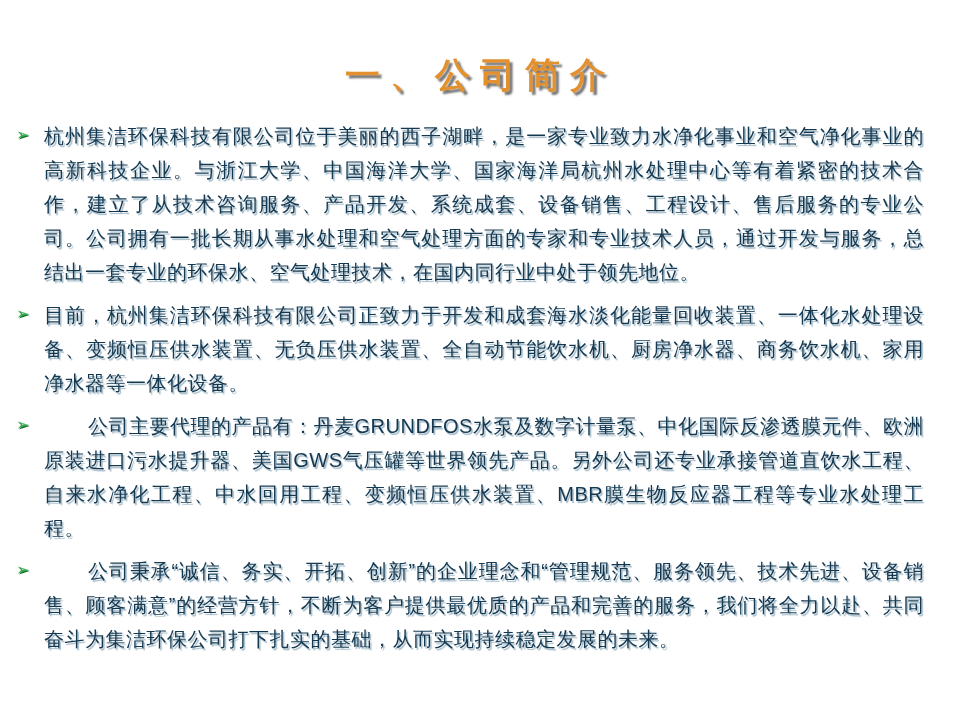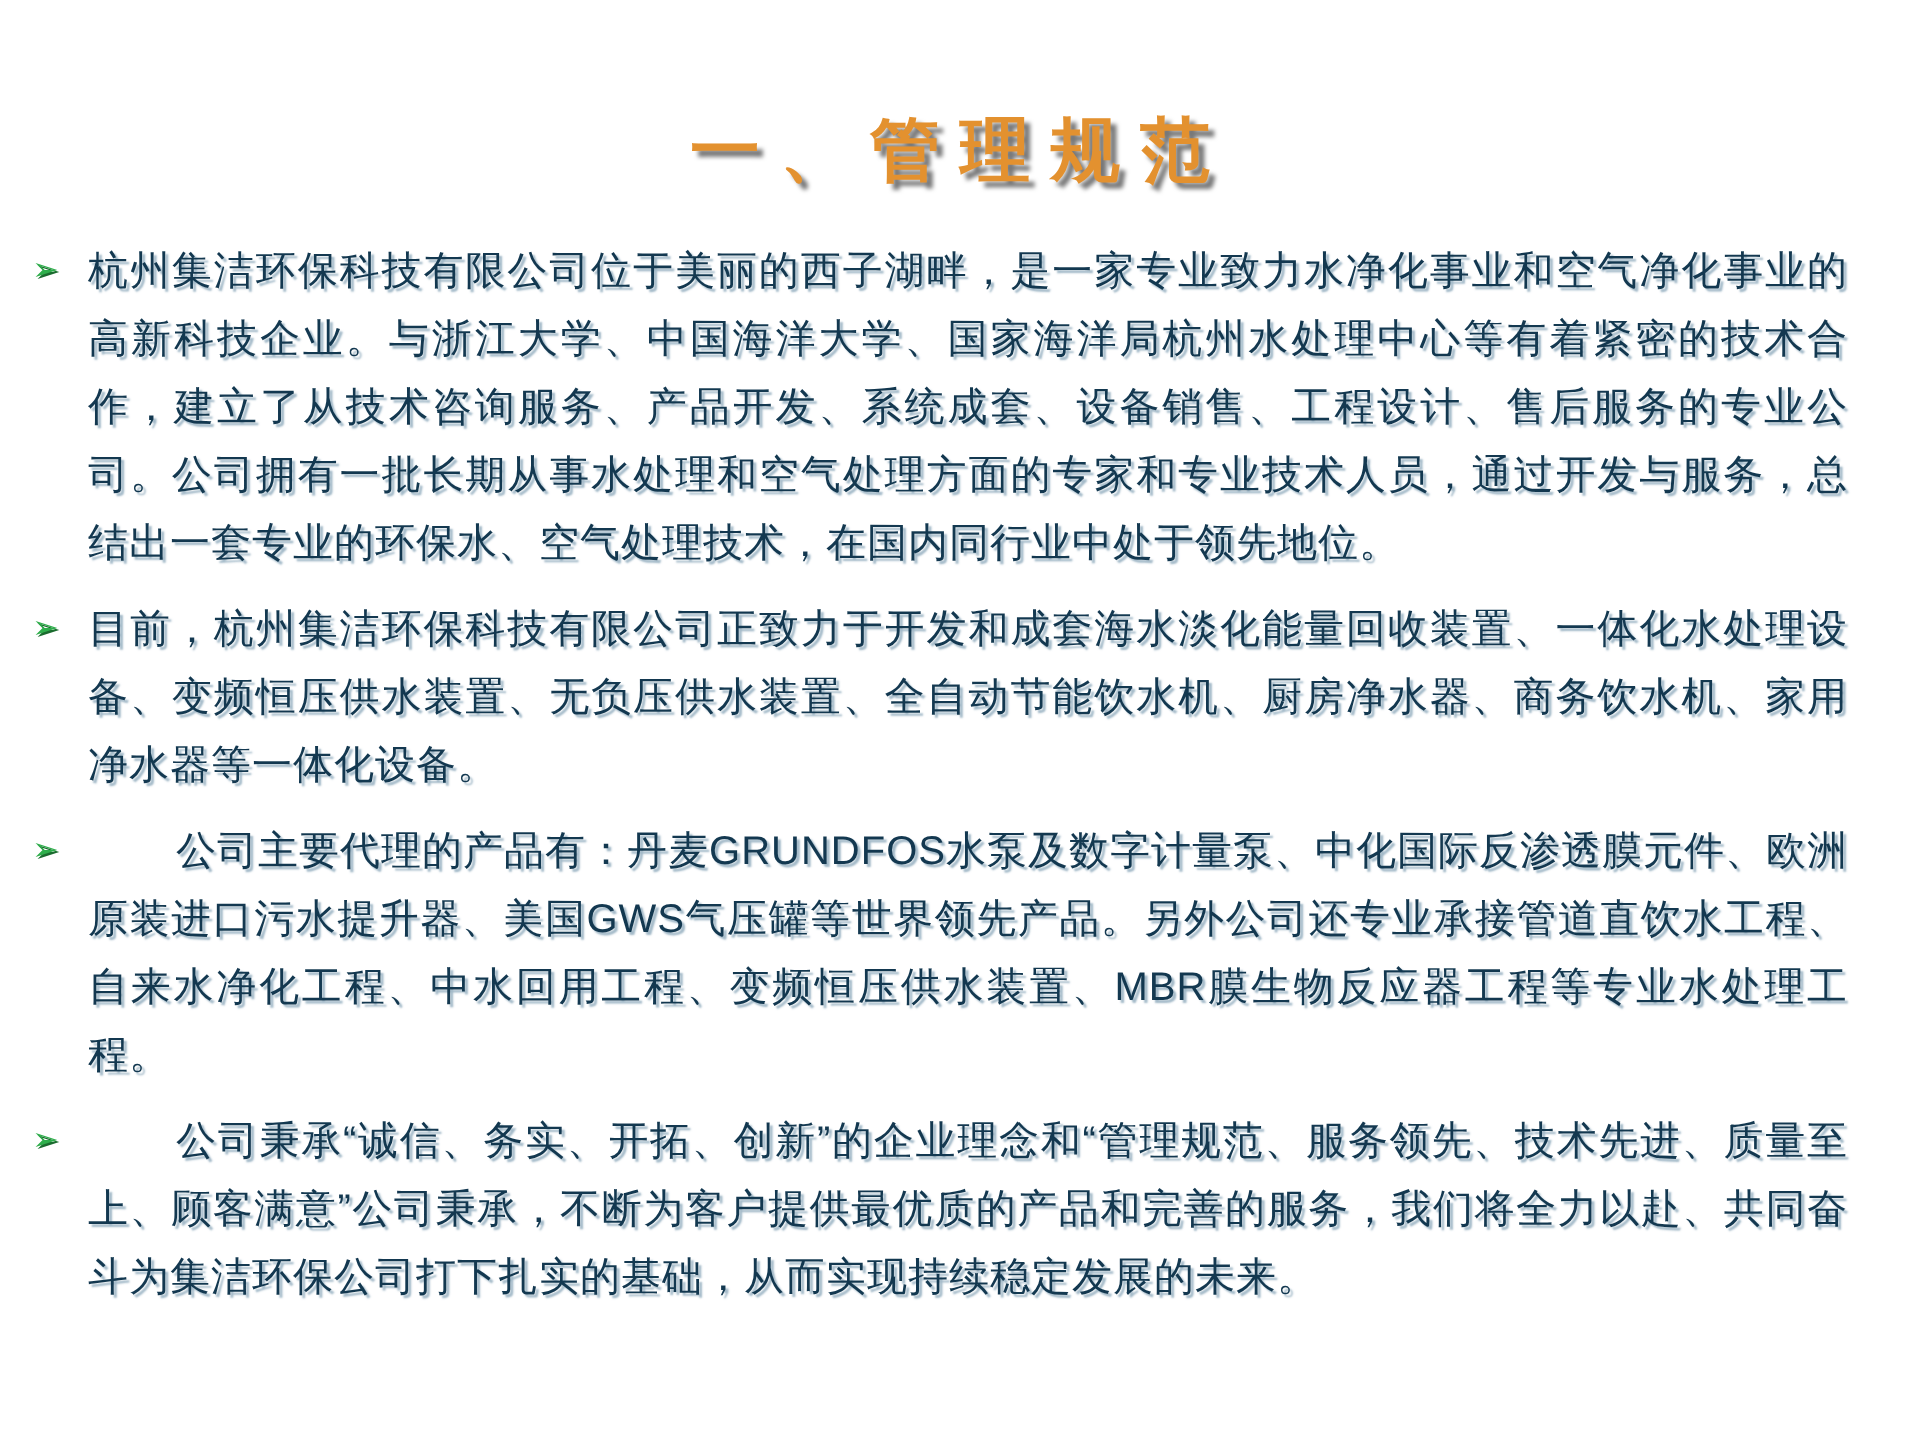--- a/index.html
+++ b/index.html
@@ -30,37 +30,37 @@
     text-align:justify; letter-spacing:.5px;
     text-shadow:1.5px 1.5px 1px rgba(130,160,180,.75);
   }
   .ptext.indent { text-indent:2.2em; }
 </style>
 </head>
 <body>
 
 <div class="slide">
 
-  <h1 class="title">一、管理规范</h1>
+  <h1 class="title">一、公司简介</h1>
 
   <div class="content">
     <div class="para">
       <span class="bullet">➢</span>
       <span class="ptext">杭州集洁环保科技有限公司位于美丽的西子湖畔，是一家专业致力水净化事业和空气净化事业的高新科技企业。与浙江大学、中国海洋大学、国家海洋局杭州水处理中心等有着紧密的技术合作，建立了从技术咨询服务、产品开发、系统成套、设备销售、工程设计、售后服务的专业公司。公司拥有一批长期从事水处理和空气处理方面的专家和专业技术人员，通过开发与服务，总结出一套专业的环保水、空气处理技术，在国内同行业中处于领先地位。</span>
     </div>
 
     <div class="para">
       <span class="bullet">➢</span>
       <span class="ptext">目前，杭州集洁环保科技有限公司正致力于开发和成套海水淡化能量回收装置、一体化水处理设备、变频恒压供水装置、无负压供水装置、全自动节能饮水机、厨房净水器、商务饮水机、家用净水器等一体化设备。</span>
     </div>
 
     <div class="para">
       <span class="bullet">➢</span>
       <span class="ptext indent">公司主要代理的产品有：丹麦GRUNDFOS水泵及数字计量泵、中化国际反渗透膜元件、欧洲原装进口污水提升器、美国GWS气压罐等世界领先产品。另外公司还专业承接管道直饮水工程、自来水净化工程、中水回用工程、变频恒压供水装置、MBR膜生物反应器工程等专业水处理工程。</span>
     </div>
 
     <div class="para">
       <span class="bullet">➢</span>
-      <span class="ptext indent">公司秉承“诚信、务实、开拓、创新”的企业理念和“管理规范、服务领先、技术先进、质量至上、顾客满意”公司秉承，不断为客户提供最优质的产品和完善的服务，我们将全力以赴、共同奋斗为集洁环保公司打下扎实的基础，从而实现持续稳定发展的未来。</span>
+      <span class="ptext indent">公司秉承“诚信、务实、开拓、创新”的企业理念和“管理规范、服务领先、技术先进、设备销售、顾客满意”的经营方针，不断为客户提供最优质的产品和完善的服务，我们将全力以赴、共同奋斗为集洁环保公司打下扎实的基础，从而实现持续稳定发展的未来。</span>
     </div>
   </div>
 
 </div>
 
 </body></html>

